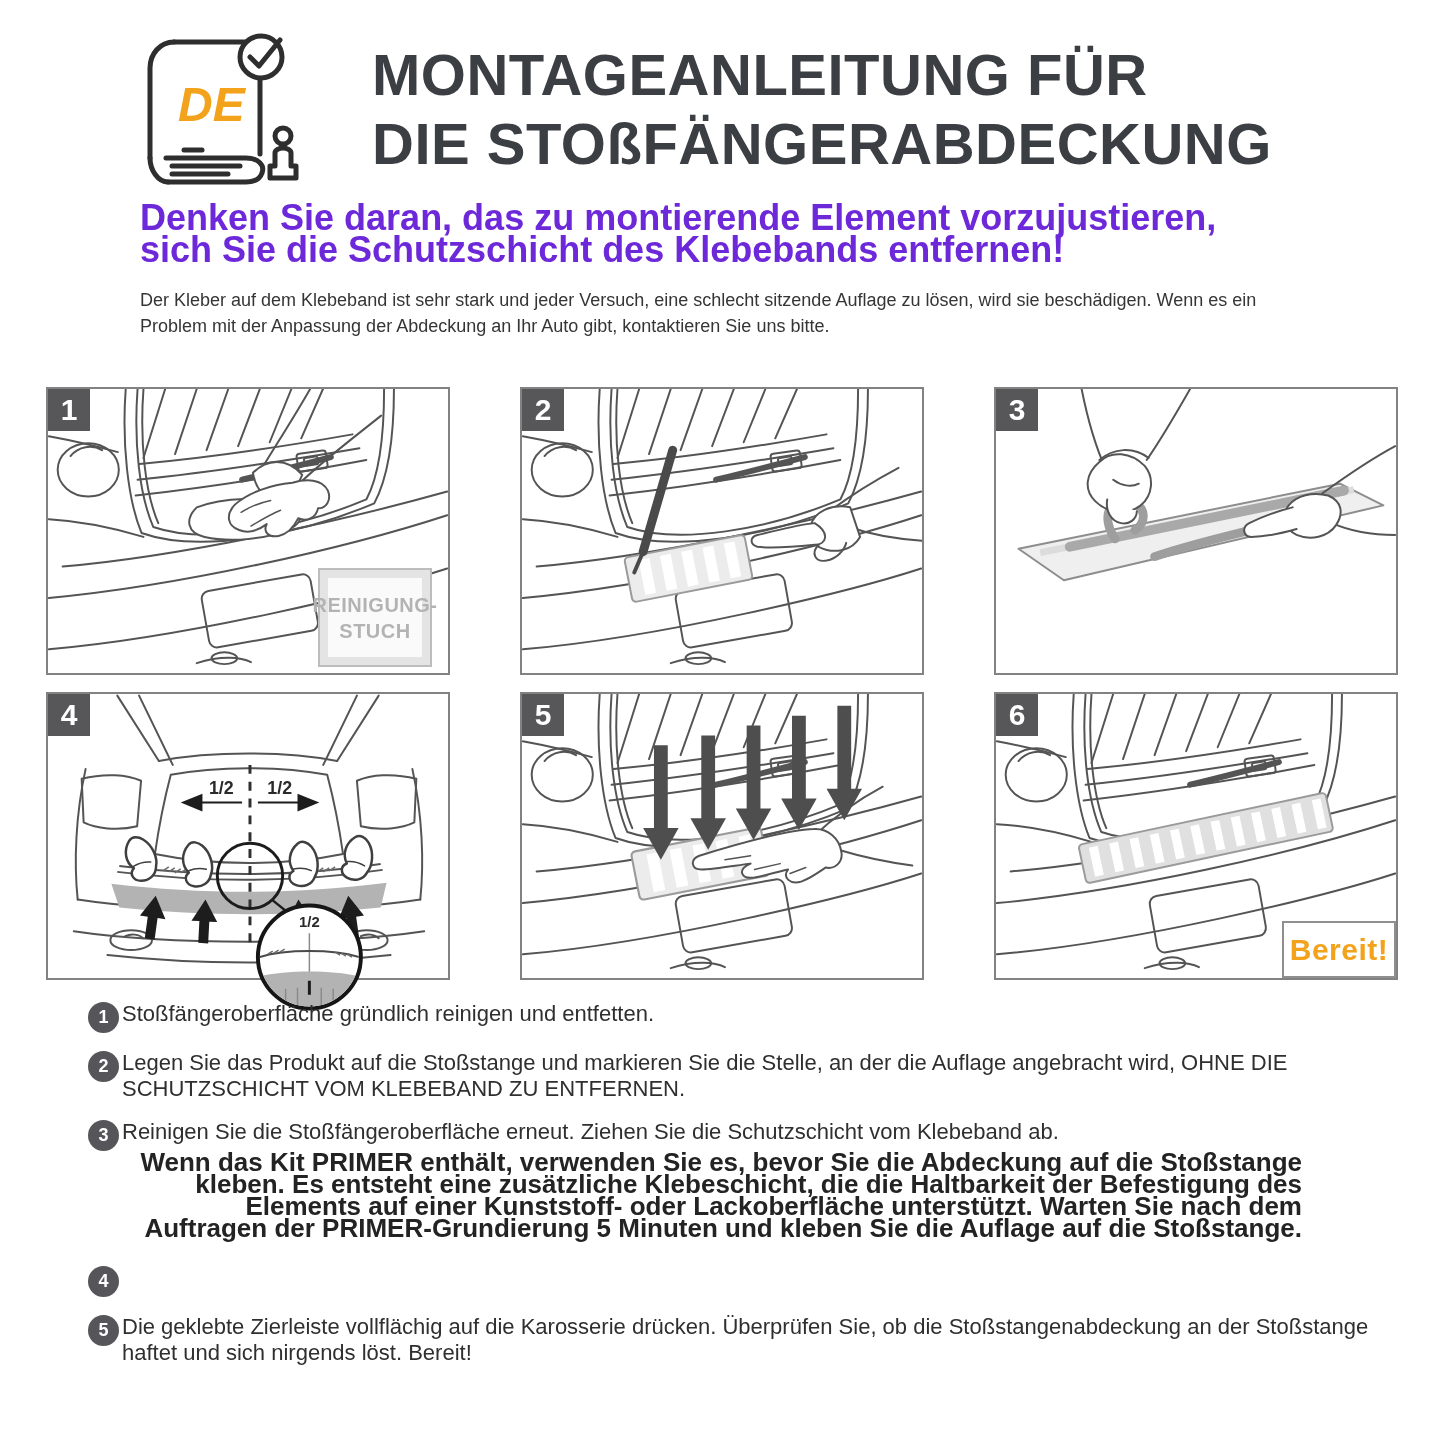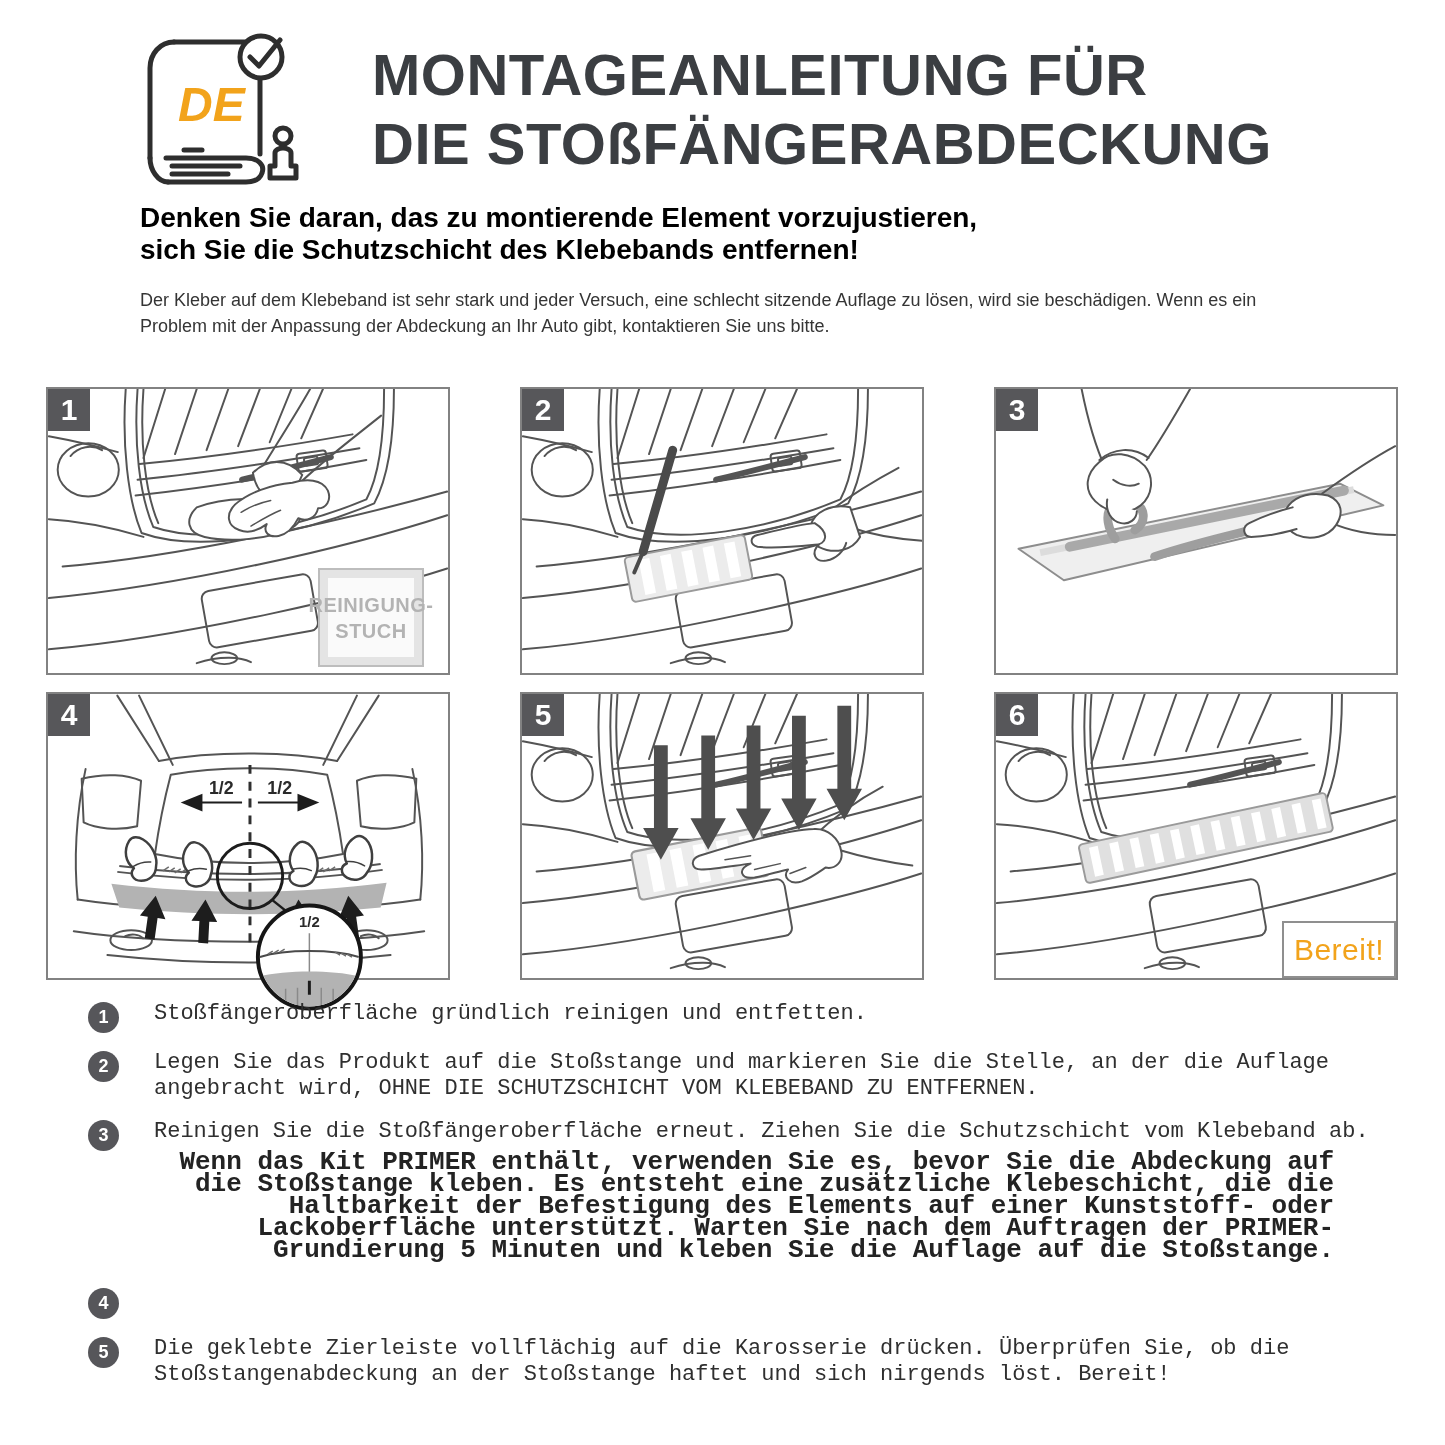--- a/index.html
+++ b/index.html
@@ -5,47 +5,47 @@
   html,body{margin:0;padding:0;}
   body{
     width:1445px;height:1445px;position:relative;background:#ffffff;
     font-family:"Liberation Sans", sans-serif;color:#333;overflow:hidden;
   }
   
   .logo{position:absolute;left:128px;top:26px;width:180px;height:170px;font-style:italic;}
   .logo-de{font-weight:700;}
   .title{position:absolute;left:372px;top:40px;color:#3b3e42;
          font-size:58px;font-weight:700;letter-spacing:.5px;line-height:69px;white-space:nowrap;}
-  .warning{position:absolute;left:140px;top:202px;color:#000000;
-           font-size:28px;font-weight:700;line-height:32px;white-space:nowrap;}
+  .warning{position:absolute;left:140px;top:202px;color:#6d28d9;
+           font-size:36px;font-weight:700;line-height:32px;white-space:nowrap;}
   .intro{position:absolute;left:140px;top:288px;width:1185px;color:#353535;
          font-size:18px;line-height:25.5px;}
   
   .panels{position:absolute;left:46px;top:387px;display:grid;
           grid-template-columns:repeat(3,404px);column-gap:70px;row-gap:17px;}
   .panel{width:404px;height:288px;border:2px solid #828282;position:relative;box-sizing:border-box;background:#fff;}
   .panel svg.art{position:absolute;left:0;top:0;width:400px;height:284px;display:block;}
   .panel svg.art.tall{height:330px;overflow:visible;}
   .num{position:absolute;left:0;top:0;width:42px;height:42px;background:#57575a;color:#fff;
        font-size:30px;font-weight:700;display:flex;align-items:center;justify-content:center;z-index:3;}
-  .clean-box{position:absolute;left:270px;top:179px;width:106px;height:99px;background:#e4e4e4;
+  .clean-box{position:absolute;left:270px;top:179px;width:114px;height:99px;background:#e4e4e4;
              border:2px solid #bdbdbd;box-sizing:border-box;padding:8px;z-index:2;}
   .clean-box-inner{width:100%;height:100%;background:#fafafa;display:flex;flex-direction:column;
              align-items:center;justify-content:center;color:#b3b3b3;font-weight:700;
              font-size:20px;line-height:26px;letter-spacing:.5px;}
   .ready-box{position:absolute;left:286px;top:227px;width:114px;height:57px;background:#fff;
              border:2px solid #8f8f8f;box-sizing:border-box;display:flex;align-items:center;
-             justify-content:center;color:#f2a31b;font-size:30px;font-weight:400;z-index:2;letter-spacing:.5px;}
+             justify-content:center;color:#f2a31b;font-size:30px;font-weight:700;z-index:2;letter-spacing:.5px;}
   
   .steps{position:absolute;left:88px;top:1001px;width:1312px;}
   .step{display:flex;margin-bottom:17px;}
   .step.gap{margin-top:26px;}
   .badge{flex:0 0 31px;width:31px;height:31px;border-radius:50%;background:#56565a;color:#fff;
          font-size:18px;font-weight:700;display:flex;align-items:center;justify-content:center;margin-top:1px;}
-  .step-body{margin-left:35px;max-width:1262px;font-family:Liberation Mono, monospace;}
+  .step-body{margin-left:3px;max-width:1262px;}
   .step-text{font-size:22px;line-height:26px;color:#2f2f2f;}
   .step-note{margin-top:6px;font-size:26px;line-height:22px;font-weight:700;color:#232323;max-width:1180px;text-align:right;}
   .hidden-defs{position:absolute;width:0;height:0;overflow:hidden;}
   svg text{font-family:"Liberation Sans",sans-serif;}
 </style>
 </head>
 <body>
 
 <svg class="hidden-defs" aria-hidden="true">
   <defs>

